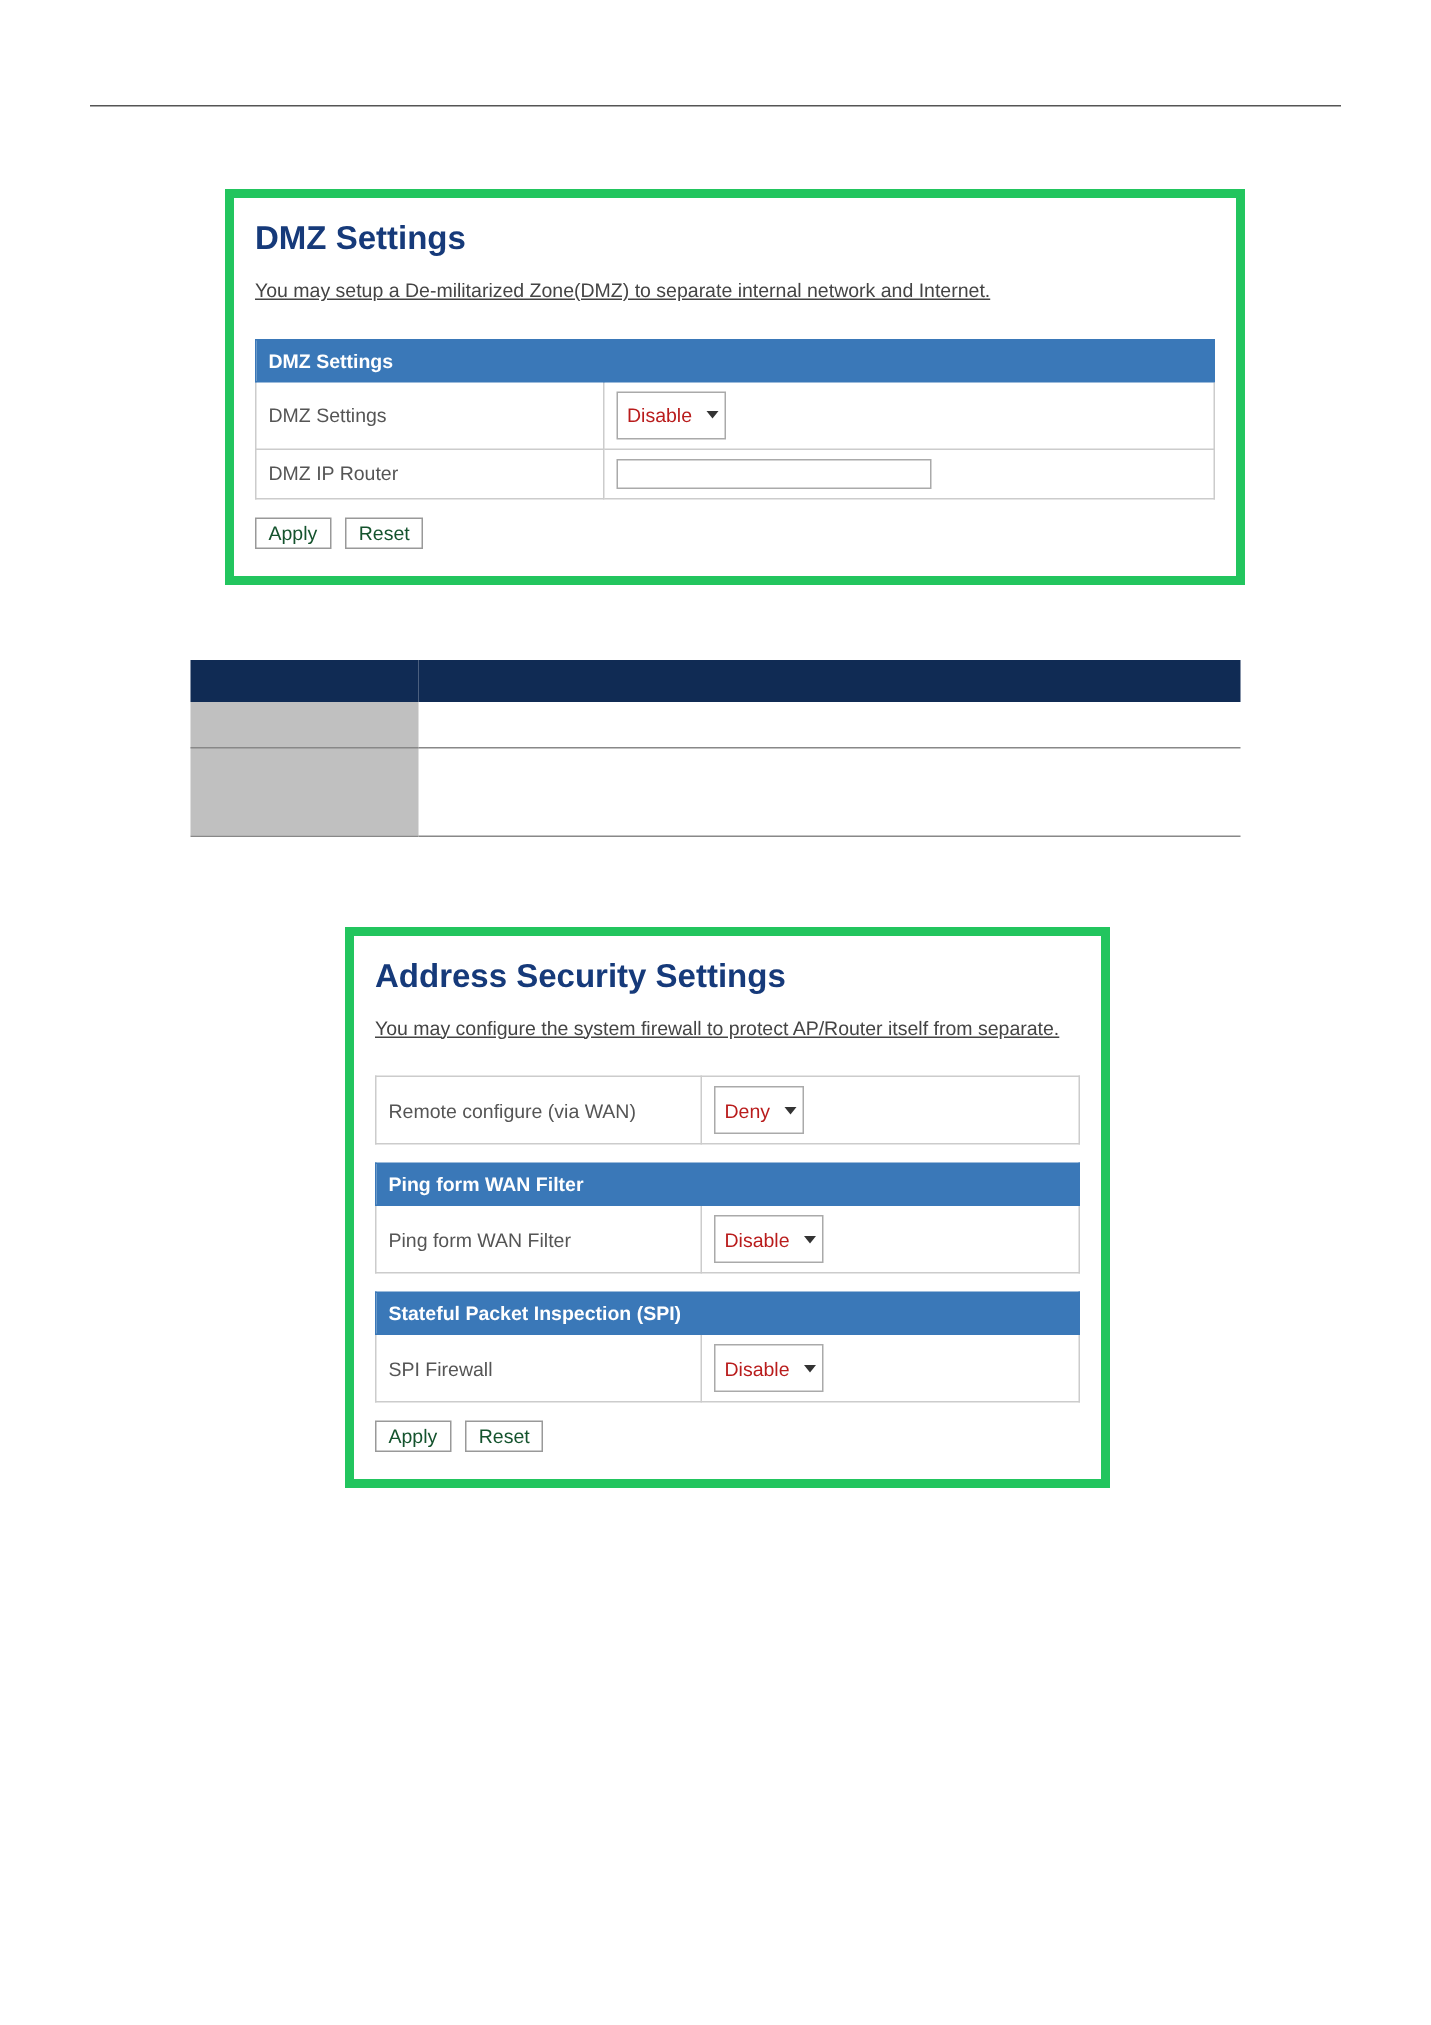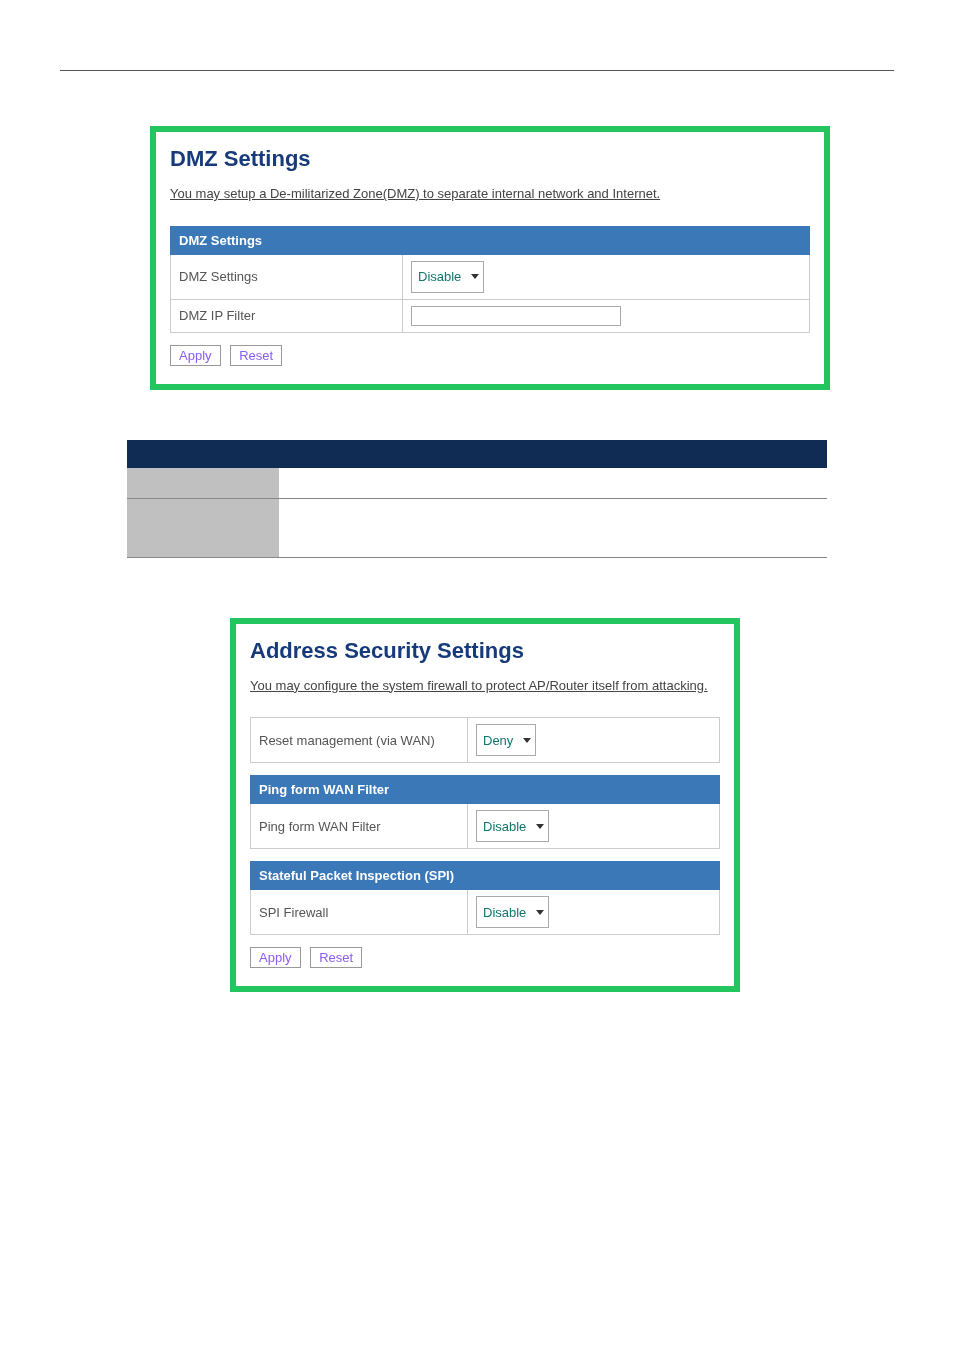--- a/index.html
+++ b/index.html
@@ -79,21 +79,21 @@
   .panel-2 table.form-table:last-of-type {
     margin-bottom: 0;
   }
   .select-ctl {
     display: inline-flex;
     align-items: center;
     background: #ffffff;
     border: 1px solid #aaaaaa;
     padding: 1px 4px 1px 6px;
     font-size: 13px;
-    color: #0f766e;
+    color: #b91c1c;
     height: 32px;
     box-sizing: border-box;
   }
   .select-ctl .caret {
     margin-left: 10px;
     width: 0;
     height: 0;
     border-left: 4px solid transparent;
     border-right: 4px solid transparent;
     border-top: 5px solid #333333;
@@ -110,21 +110,21 @@
   }
   .btn-row {
     margin-top: 12px;
   }
   .btn {
     display: inline-block;
     background: #ffffff;
     border: 1px solid #999999;
     padding: 2px 8px;
     font-size: 13px;
-    color: #8b5cf6;
+    color: #14532d;
     margin-right: 6px;
   }
   
   table.info-table {
     width: 700px;
     margin: 50px auto 60px auto;
     border-collapse: collapse;
   }
   table.info-table th {
     background: #102b54;
@@ -162,21 +162,21 @@
       <tr>
         <td class="label-cell">DMZ Settings</td>
         <td>
           <span class="select-ctl">
             <span>Disable</span>
             <span class="caret"></span>
           </span>
         </td>
       </tr>
       <tr>
-        <td class="label-cell">DMZ IP Filter</td>
+        <td class="label-cell">DMZ IP Router</td>
         <td>
           <input type="text" class="text-input" value="" style="">
         </td>
       </tr>
     </tbody>
       </table>
 
     <div class="btn-row">
       <span class="btn">Apply</span>
       <span class="btn">Reset</span>
@@ -195,26 +195,26 @@
     </tr>
     <tr class="double">
       <td class="left"></td>
       <td></td>
     </tr>
   </tbody>
     </table>
 
   <div class="panel panel-2">
     <h2 class="panel-title">Address Security Settings</h2>
-    <p class="panel-desc">You may configure the system firewall to protect AP/Router itself from attacking.</p>
-
-    <table class="form-table">
-      <tbody>
-      <tr>
-        <td class="label-cell">Reset management (via WAN)</td>
+    <p class="panel-desc">You may configure the system firewall to protect AP/Router itself from separate.</p>
+
+    <table class="form-table">
+      <tbody>
+      <tr>
+        <td class="label-cell">Remote configure (via WAN)</td>
         <td>
           <span class="select-ctl">
             <span>Deny</span>
             <span class="caret"></span>
           </span>
         </td>
       </tr>
     </tbody>
       </table>
 

